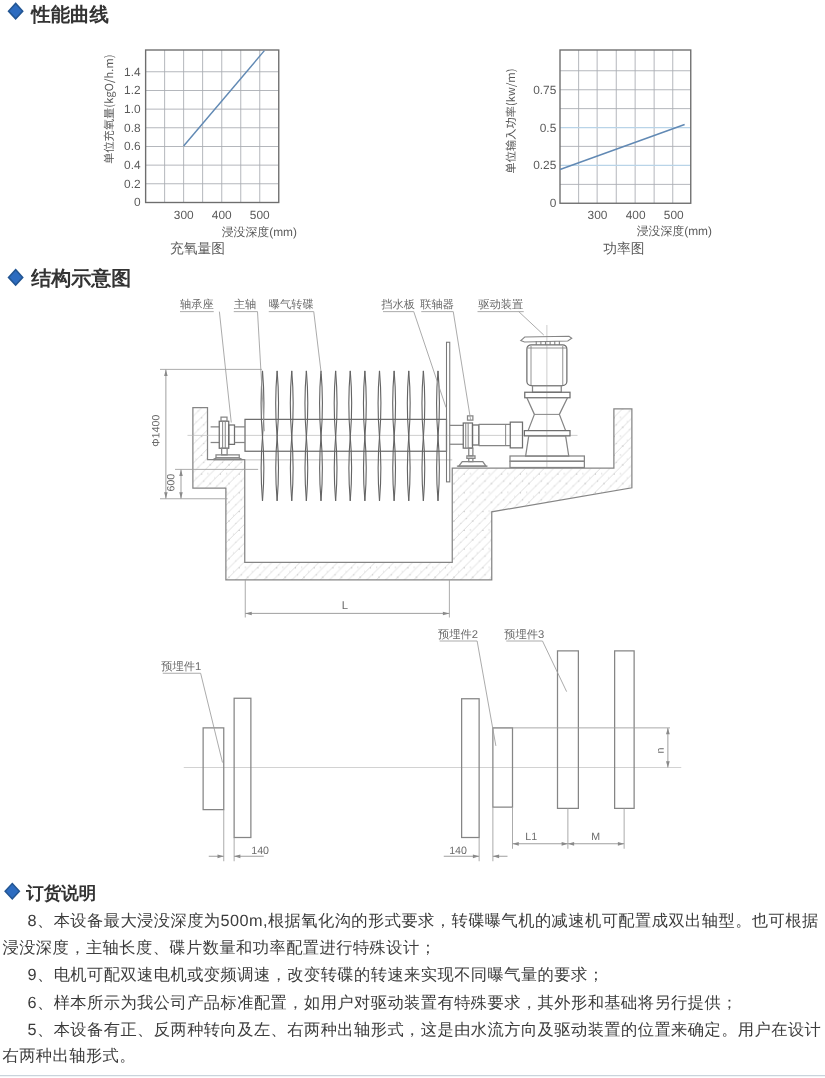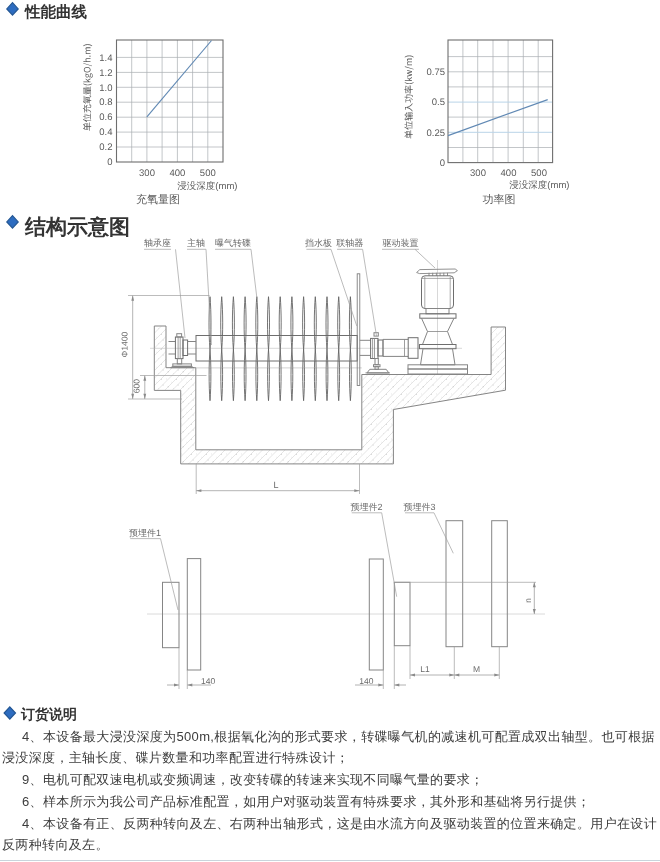--- a/index.html
+++ b/index.html
@@ -237,21 +237,21 @@
 <polygon points="454.3,675 449.3,673.5 449.3,676.5" fill="#8a8a8a" stroke="none" stroke-width="0"></polygon>
 <polygon points="454.3,675 459.3,673.5 459.3,676.5" fill="#8a8a8a" stroke="none" stroke-width="0"></polygon>
 <polygon points="499.3,675 494.3,673.5 494.3,676.5" fill="#8a8a8a" stroke="none" stroke-width="0"></polygon>
 <text x="425" y="672" font-size="8.5" fill="#6a6a6a" text-anchor="middle">L1</text>
 <text x="476.5" y="672" font-size="8.5" fill="#6a6a6a" text-anchor="middle">M</text>
 <polygon points="12.5,2.7 18.2,8.9 12.5,15.100000000000001 6.8,8.9" fill="#2d6cc0" stroke="#235693" stroke-width="1.2"></polygon>
 <polygon points="12.5,215.70000000000002 18.2,221.9 12.5,228.1 6.8,221.9" fill="#2d6cc0" stroke="#235693" stroke-width="1.2"></polygon>
 <polygon points="9.8,706.8 15.5,713.0 9.8,719.2 4.1000000000000005,713.0" fill="#2d6cc0" stroke="#235693" stroke-width="1.2"></polygon>
 </svg>
 <div class="hdr" style="left:25px;top:2px;font-size:15.5px;">性能曲线</div>
-<div class="hdr" style="left:25px;top:213px;font-size:21px;font-family:Liberation Mono, monospace;">结构示意图</div>
+<div class="hdr" style="left:25px;top:213px;font-size:16px;font-family:Liberation Mono, monospace;">结构示意图</div>
 <div class="hdr" style="left:21px;top:706px;font-size:14px;text-align:center;">订货说明</div>
-<div class="body-line" style="left:22px;top:728px;">4、本设备最大浸没深度为500m,根据氧化沟的形式要求，转碟曝气机的减速机可配置成双出轴型。也可根据</div>
+<div class="body-line" style="left:22px;top:728px;">8、本设备最大浸没深度为500m,根据氧化沟的形式要求，转碟曝气机的减速机可配置成双出轴型。也可根据</div>
 <div class="body-line" style="left:2px;top:749px;">浸没深度，主轴长度、碟片数量和功率配置进行特殊设计；</div>
 <div class="body-line" style="left:22px;top:771px;">9、电机可配双速电机或变频调速，改变转碟的转速来实现不同曝气量的要求；</div>
 <div class="body-line" style="left:22px;top:793px;">6、样本所示为我公司产品标准配置，如用户对驱动装置有特殊要求，其外形和基础将另行提供；</div>
-<div class="body-line" style="left:22px;top:815px;">4、本设备有正、反两种转向及左、右两种出轴形式，这是由水流方向及驱动装置的位置来确定。用户在设计</div>
-<div class="body-line" style="left:2px;top:836px;">反两种转向及左。</div>
+<div class="body-line" style="left:22px;top:815px;">5、本设备有正、反两种转向及左、右两种出轴形式，这是由水流方向及驱动装置的位置来确定。用户在设计</div>
+<div class="body-line" style="left:2px;top:836px;">右两种出轴形式。</div>
 <div class="abs" style="left:0;top:860px;width:660px;height:1px;background:#c9d4dc;"></div>
 
 </body></html>

